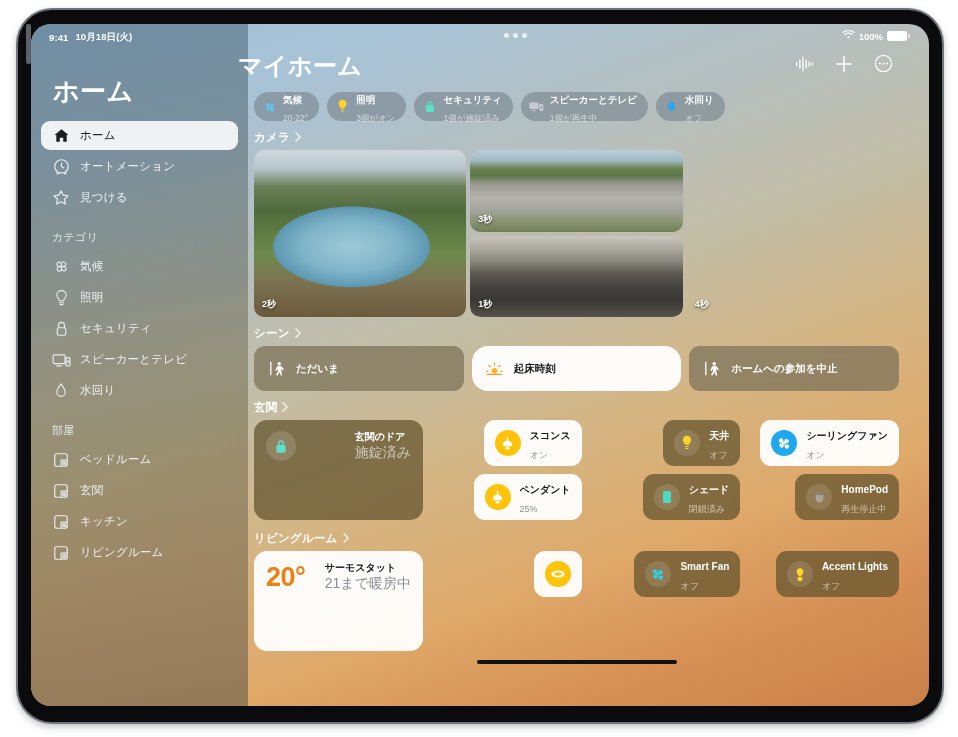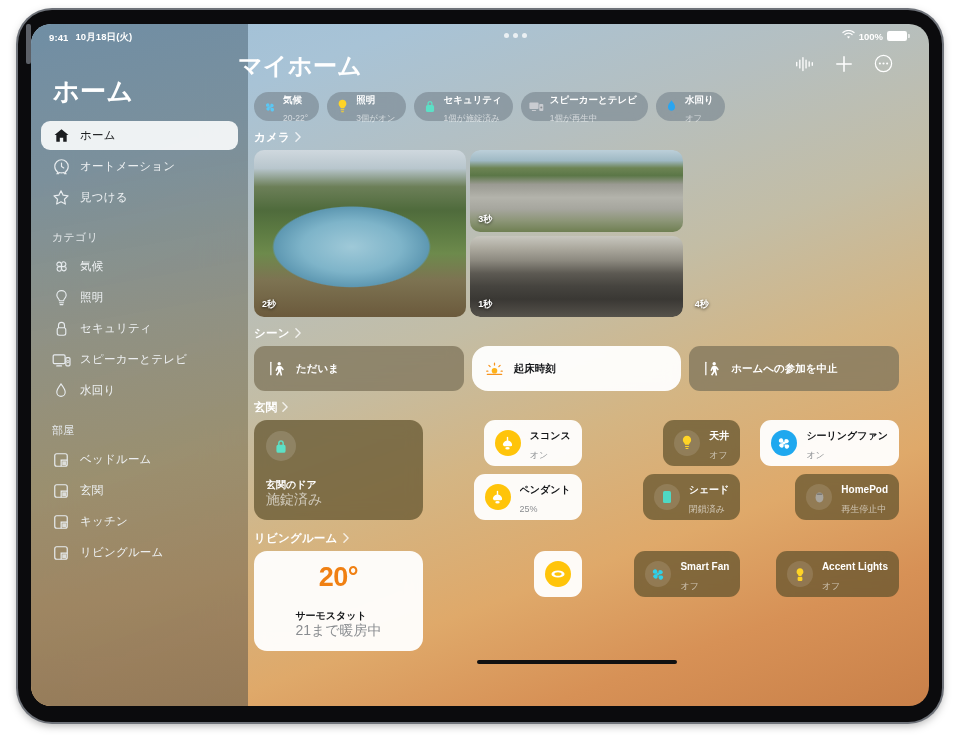--- a/index.html
+++ b/index.html
@@ -205,25 +205,25 @@
     display:flex; gap: 8px;
     padding: 0 18px;
   }
   .col-big { flex: 0 0 169px; }
   .col { flex: 1 1 0; display:flex; flex-direction:column; gap:8px;align-items:flex-end;}
 
   .tile-big {
     border-radius: 13px;
     height: 100px;
     padding: 11px 12px;
-    display:flex; flex-direction:column; justify-content:space-between;
+    display:flex; flex-direction:row; justify-content:space-between;
     background: rgba(96,82,44,.72);
     backdrop-filter: blur(8px);
   }
-  .tile-big.light-bg { background: rgba(255,255,255,.95); align-items: center; }
+  .tile-big.light-bg { background: rgba(255,255,255,.95); }
   .tile-big .t-name { color:#fff; font-size:10px; font-weight:700; line-height:1.25;}
   .tile-big .t-sub  { color:rgba(255,255,255,.62); font-size:14px;}
   .tile-big.light-bg .t-name { color:#15171a;}
   .tile-big.light-bg .t-sub { color:#8a8d91;}
   .thermo-temp { color:#f08013; font-size: 27px; font-weight: 700; letter-spacing:-.5px;}
 
   .tile {
     height: 46px;
     border-radius: 11px;
     display:flex; align-items:center; gap:9px;

